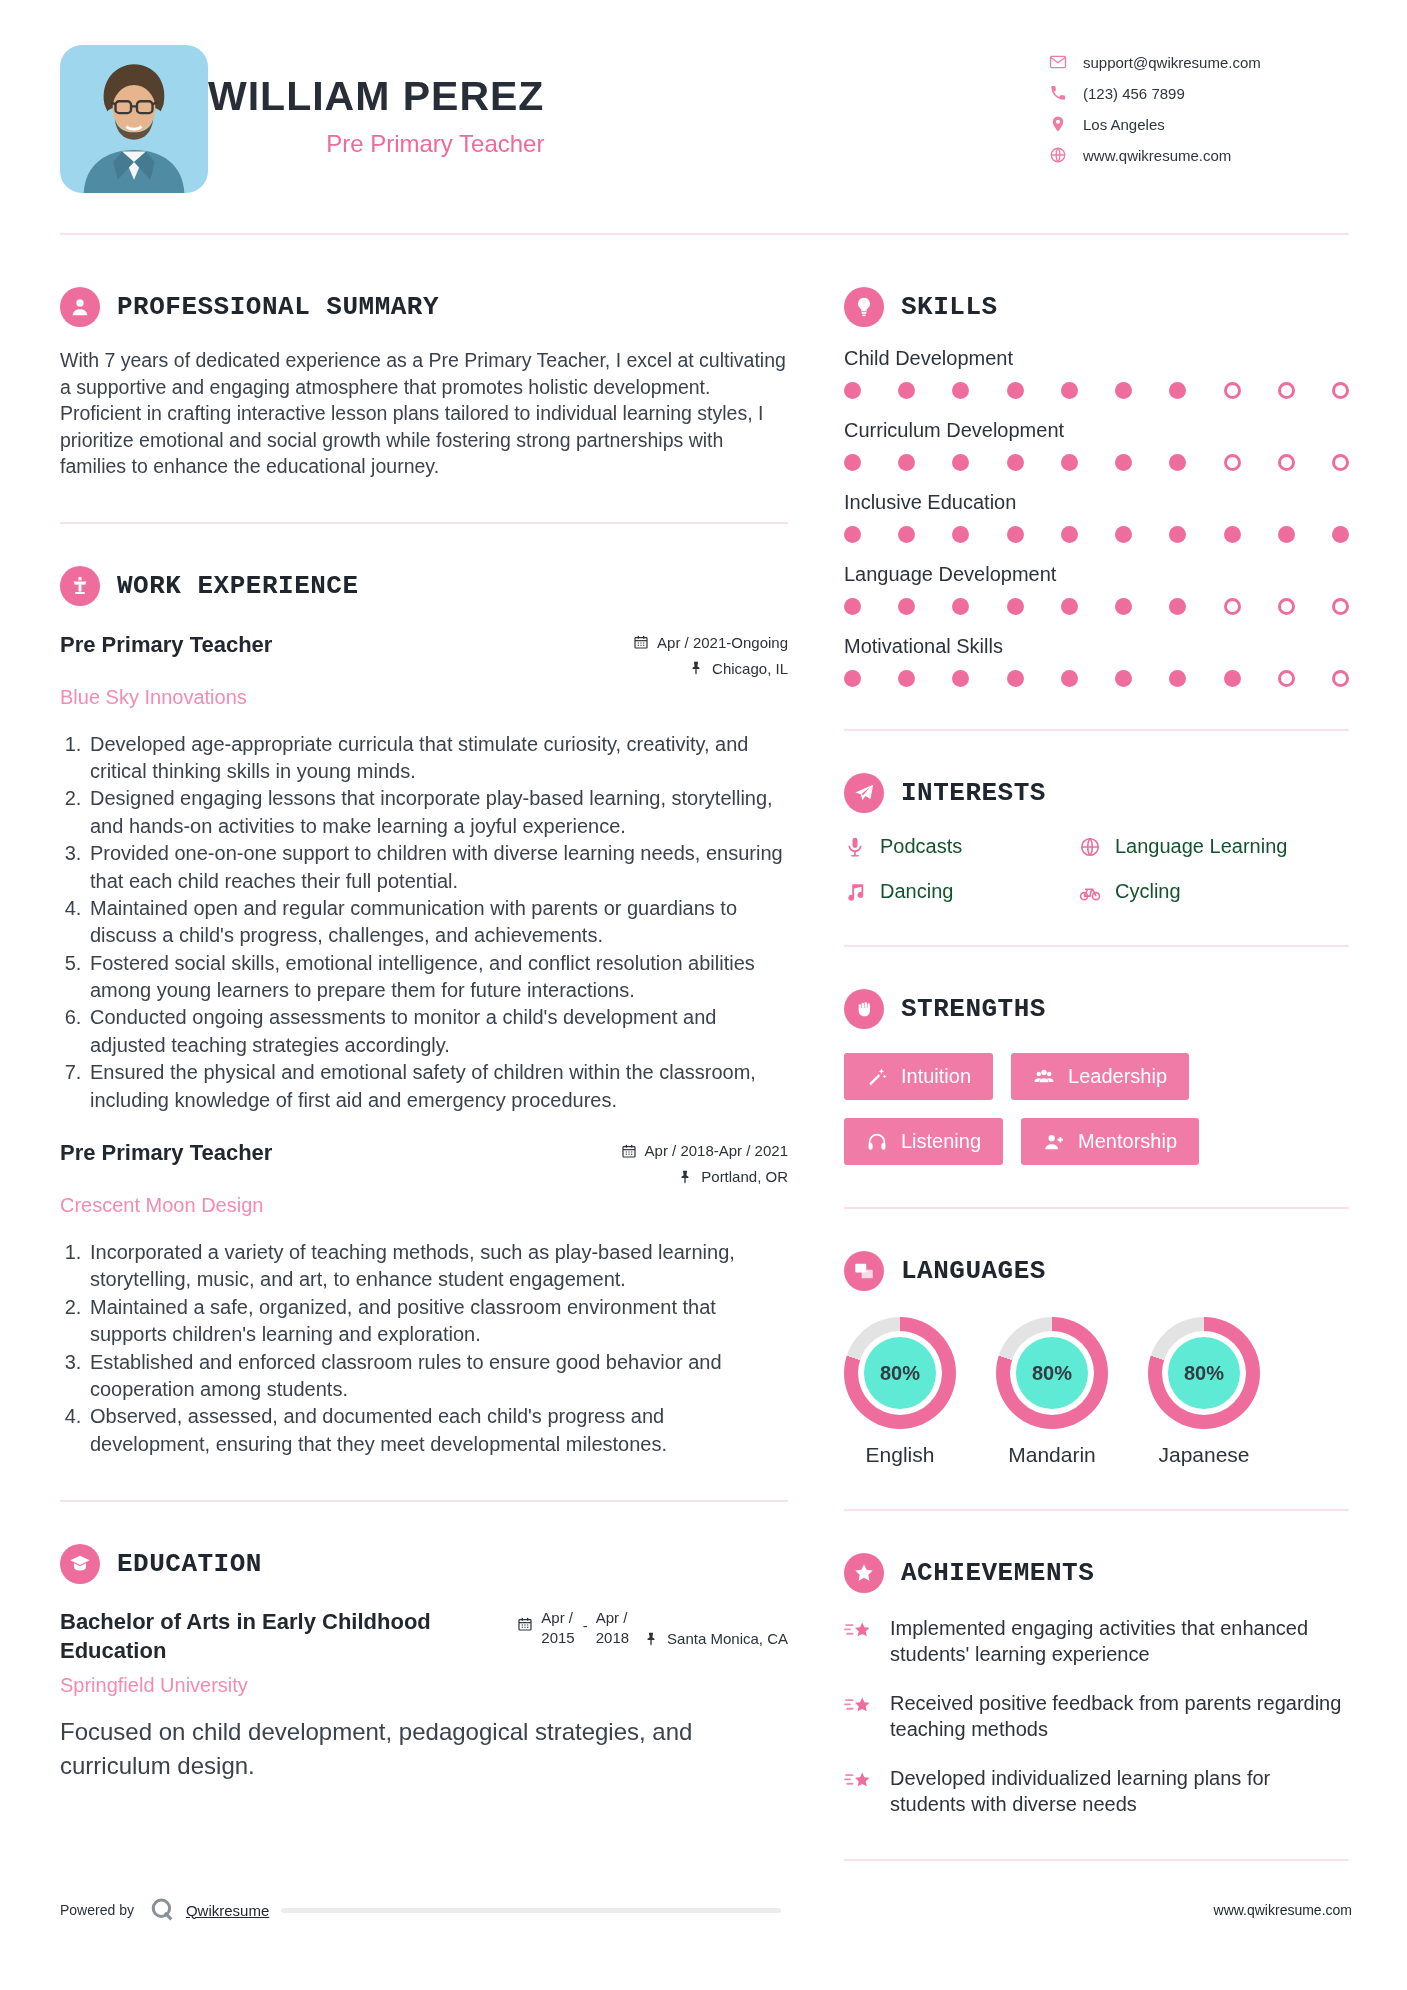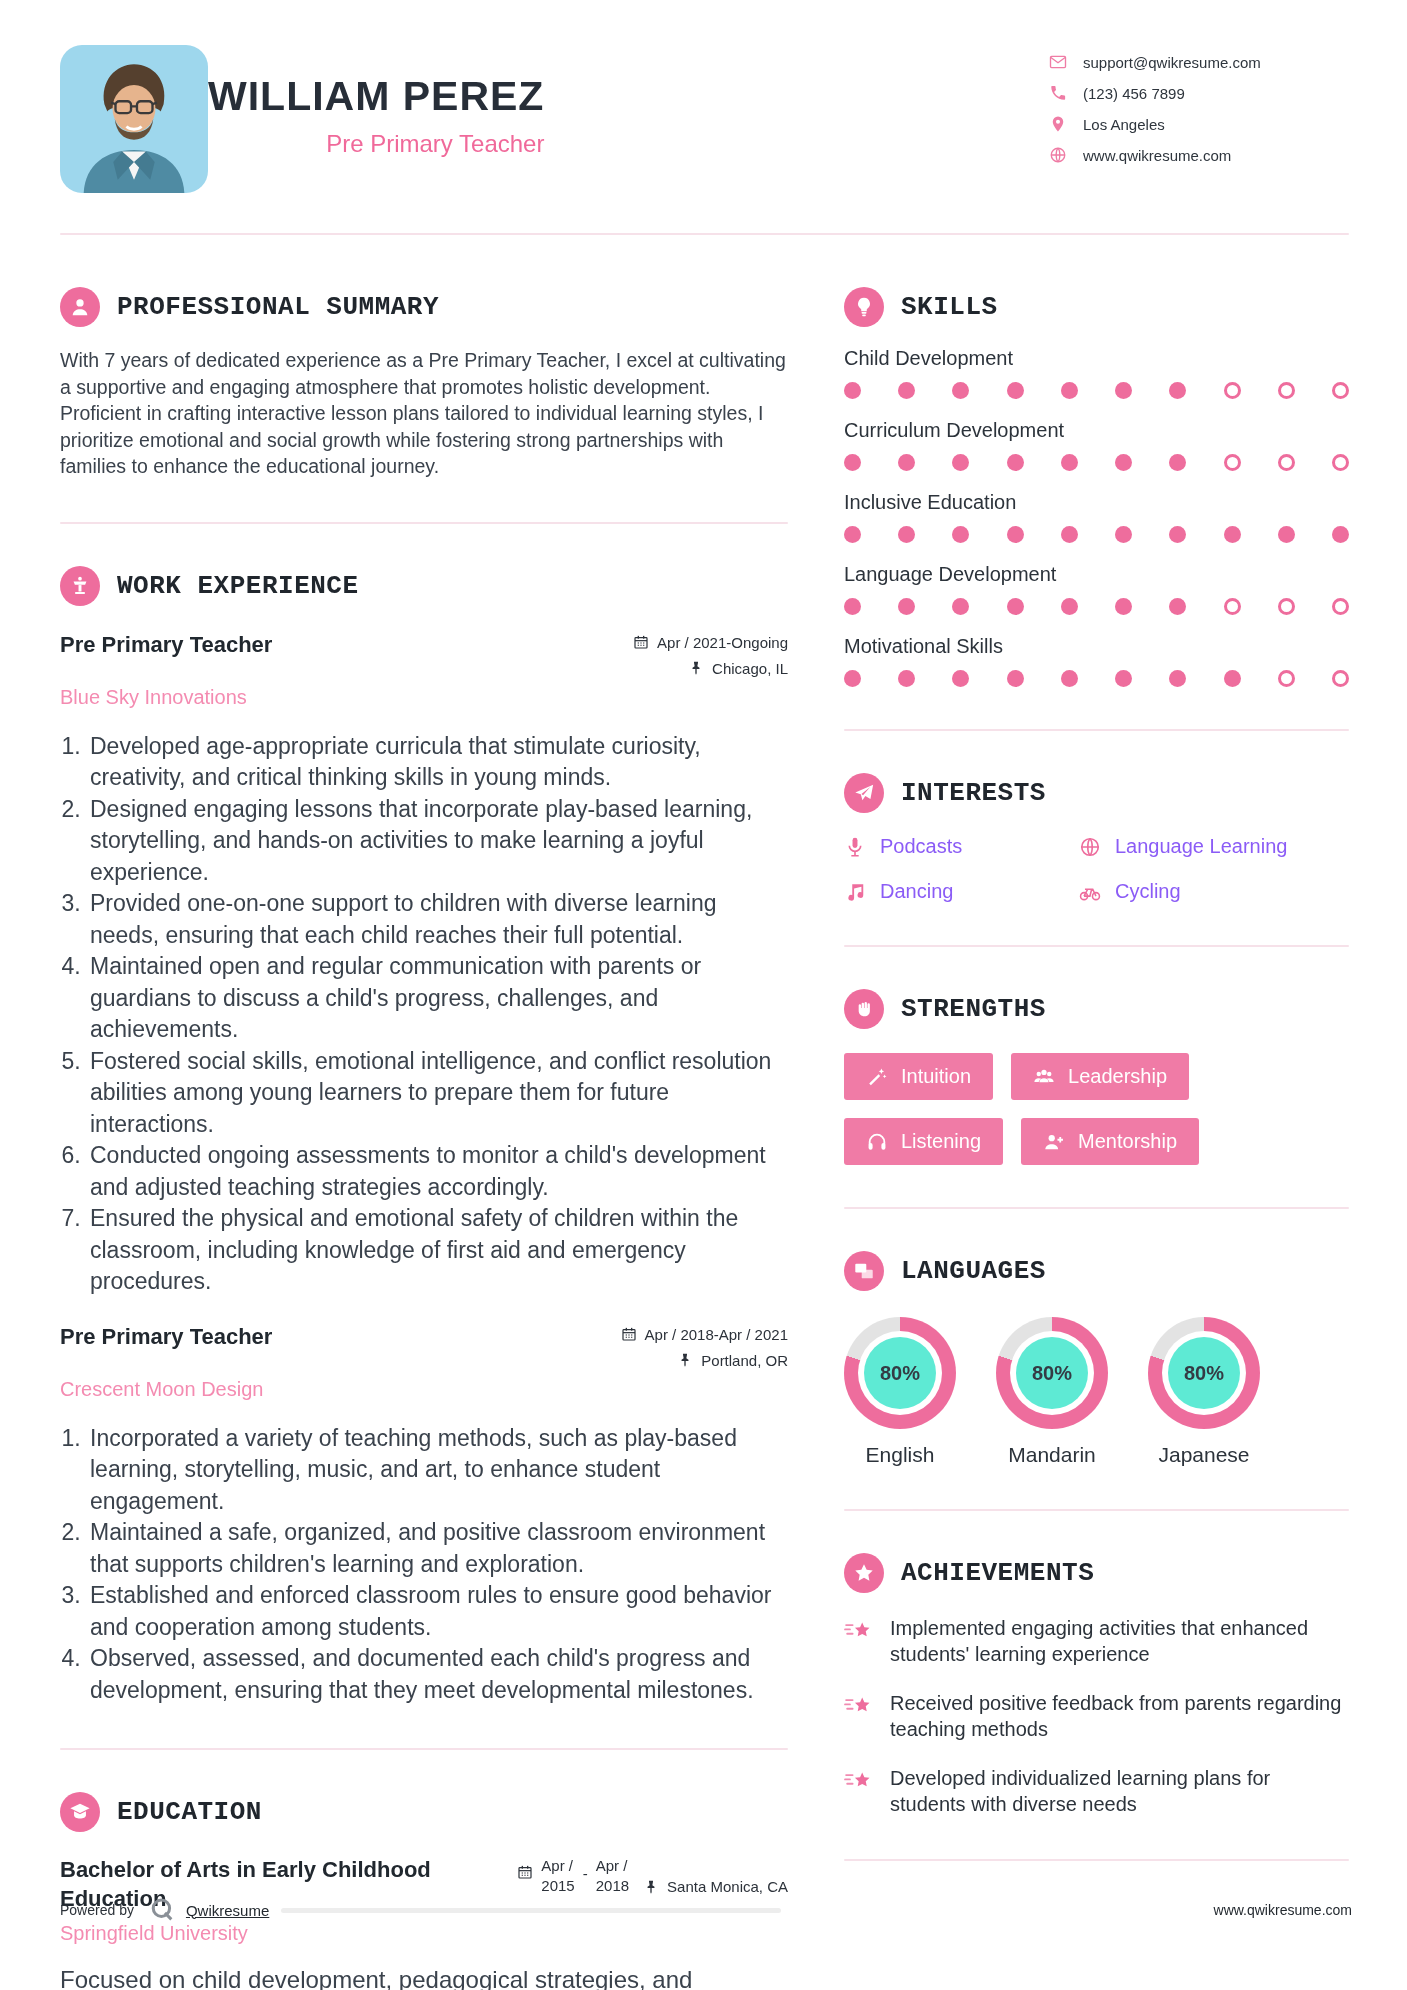--- a/index.html
+++ b/index.html
@@ -32,40 +32,40 @@
   
   .summary-text{margin:20px 0 0 0;font-size:19.5px;line-height:1.36;color:#3a424c;}
   .col-divider{margin:42px 0;}
   .job{margin-top:26px;}
   .job-head{display:flex;justify-content:space-between;align-items:flex-start;}
   .role{font-size:22px;font-weight:700;color:#21282f;}
   .job-meta{display:flex;flex-direction:column;gap:9px;align-items:flex-end;padding-top:2px;}
   .meta-row{display:flex;align-items:center;gap:8px;font-size:15px;color:#2c323a;}
   .meta-row .icon{width:16px;height:16px;color:#2c323a;}
   .company{margin-top:9px;font-size:20px;color:#f48bb1;}
-  .job ol{margin:22px 0 0 0;padding-left:27px;font-size:23px;line-height:1.37;color:#3a424c;}
+  .job ol{margin:22px 0 0 0;padding-left:27px;font-size:20px;line-height:1.37;color:#3a424c;}
   .job ol li{padding-left:3px;}
   .edu-head{display:flex;justify-content:space-between;align-items:flex-start;margin-top:24px;}
   .degree{font-size:22px;font-weight:700;color:#21282f;width:430px;line-height:1.3;}
   .edu-meta{display:flex;flex-direction:row;gap:14px;align-items:flex-end;}
   .date-stack{display:flex;align-items:flex-start;gap:8px;font-size:15px;color:#2c323a;}
   .date-stack .icon{width:16px;height:16px;color:#2c323a;margin-top:8px;}
   .dcol{display:flex;flex-direction:column;line-height:1.3;}
   .dsep{padding-top:9px;}
   .edu-desc{margin:18px 0 0 0;font-size:24px;line-height:1.4;color:#3a424c;}
   
   .skill{margin-top:20px;}
   .skill-label{font-size:20px;color:#2c333b;margin-bottom:12px;}
   .dots{display:flex;justify-content:space-between;}
   .dot{width:17px;height:17px;border-radius:50%;box-sizing:border-box;}
   .dot.filled{background:#ee6d9d;}
   .dot.empty{border:3.5px solid #ee6d9d;background:#fff;}
   
   .interests-grid{display:grid;grid-template-columns:1fr 1.2fr;gap:22px 10px;margin-top:22px;}
-  .interest{display:flex;align-items:center;gap:14px;font-size:20px;color:#8b5cf6;}
+  .interest{display:flex;align-items:center;gap:14px;font-size:20px;color:#14532d;}
   .interest .icon{width:22px;height:22px;color:#ee6d9d;flex:0 0 22px;}
   
   .badges{display:flex;flex-wrap:wrap;gap:18px;margin-top:24px;max-width:480px;}
   .badge{display:inline-flex;align-items:center;gap:13px;background:#f07ba6;color:#fff;
          font-size:20px;padding:12px 22px;border-radius:3px;}
   .badge .icon{width:22px;height:22px;color:#fff;}
   
   .langs{display:flex;gap:40px;margin-top:26px;}
   .lang{display:flex;flex-direction:column;align-items:center;gap:14px;}
   .donut{width:112px;height:112px;border-radius:50%;display:flex;align-items:center;justify-content:center;}

